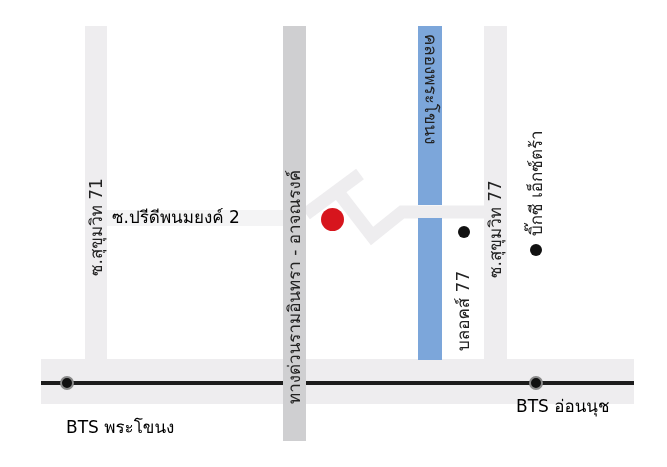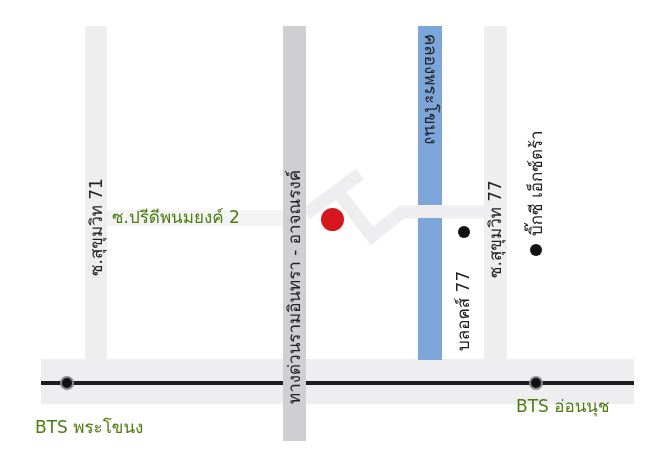--- a/index.html
+++ b/index.html
@@ -4,21 +4,21 @@
 <style>
   html, body { margin: 0; padding: 0; background: #ffffff; }
   #map {
     position: relative; width: 667px; height: 467px; overflow: hidden;
     background: #ffffff; font-family: "DejaVu Sans", "Liberation Sans", sans-serif; color: #1a1a1a;
   }
   .road { position: absolute; background: #eeedef; }
   .expressway { position: absolute; background: #cfcfd1; }
   .canal { position: absolute; background: #7ca6da; }
   .rail { position: absolute; background: #1c1c1c; }
-  .label { position: absolute; white-space: nowrap; font-size: 17px; line-height: 20px; color: #4d7c0f; }
+  .label { position: absolute; white-space: nowrap; font-size: 17px; line-height: 20px; color: #000000; }
   .vlabel-up { position: absolute; white-space: nowrap; font-size: 17px; line-height: 20px; color: #222;
                transform-origin: 0 0; transform: rotate(-90deg); }
   .vlabel-down { position: absolute; white-space: nowrap; font-size: 17px; line-height: 20px; color: #222;
                transform-origin: 0 0; transform: rotate(90deg); }
   .station { position: absolute; width: 10px; height: 10px; border-radius: 50%; background: #111;
              border: 2px solid #8a8a8a; box-sizing: content-box; }
   .poi-dot { position: absolute; width: 12px; height: 12px; border-radius: 50%; background: #111; }
   .dest { position: absolute; width: 23px; height: 23px; border-radius: 50%; }
   svg.overlay { position: absolute; left: 0; top: 0; }
 </style>
@@ -51,21 +51,21 @@
 
   <div class="station" style="left:60px; top:376px;"></div>
   <div class="station" style="left:529px; top:376px;"></div>
 
   <div class="poi-dot" style="left:458px; top:226px;"></div>
   <div class="poi-dot" style="left:530px; top:244px;"></div>
 
   <div class="dest" style="left:321px; top:208px; background:#d7151d;"></div>
 
   <div class="label" style="left:112px; top:207px;">ซ.ปรีดีพนมยงค์ 2</div>
-  <div class="label" style="left:35px; top:417px;">BTS พระโขนง</div>
+  <div class="label" style="left:66px; top:417px;">BTS พระโขนง</div>
   <div class="label" style="left:516px; top:396px;">BTS อ่อนนุช</div>
 
   <div class="vlabel-up" style="left:86px; top:276px;">ซ.สุขุมวิท 71</div>
   <div class="vlabel-up" style="left:284px; top:404px;">ทางด่วนรามอินทรา - อาจณรงค์</div>
   <div class="vlabel-up" style="left:453px; top:351px;">บลอคส์ 77</div>
   <div class="vlabel-up" style="left:485px; top:278px;">ซ.สุขุมวิท 77</div>
   <div class="vlabel-up" style="left:526px; top:236px;">บิ๊กซี เอ็กซ์ตร้า</div>
 
   <div class="vlabel-down" style="left:441px; top:34px;">คลองพระโขนง</div>
 </div>

